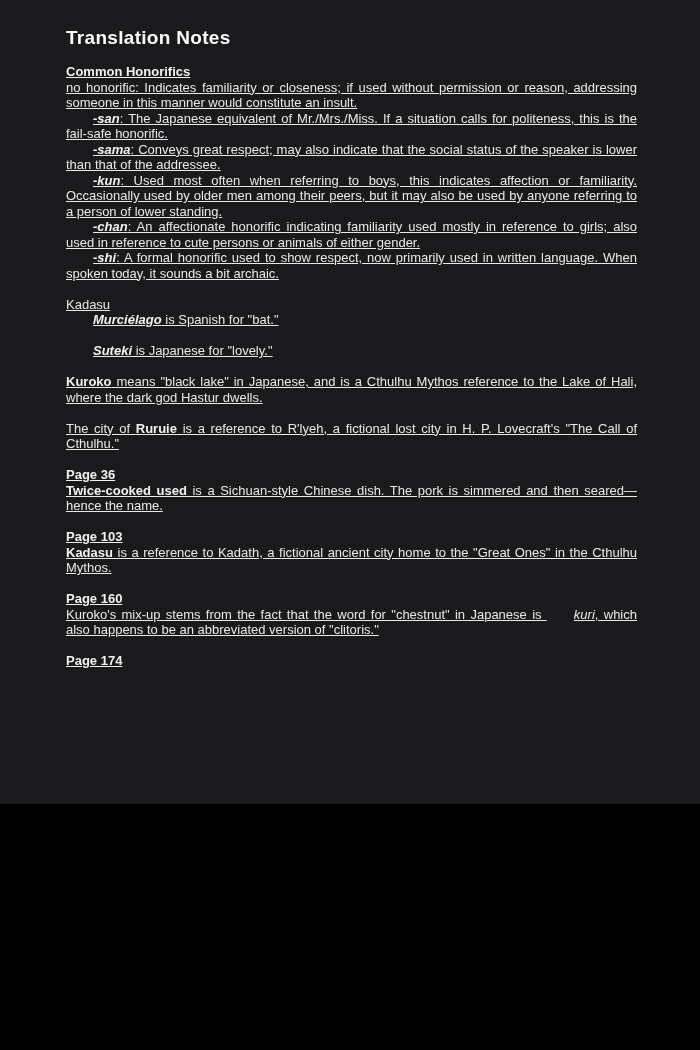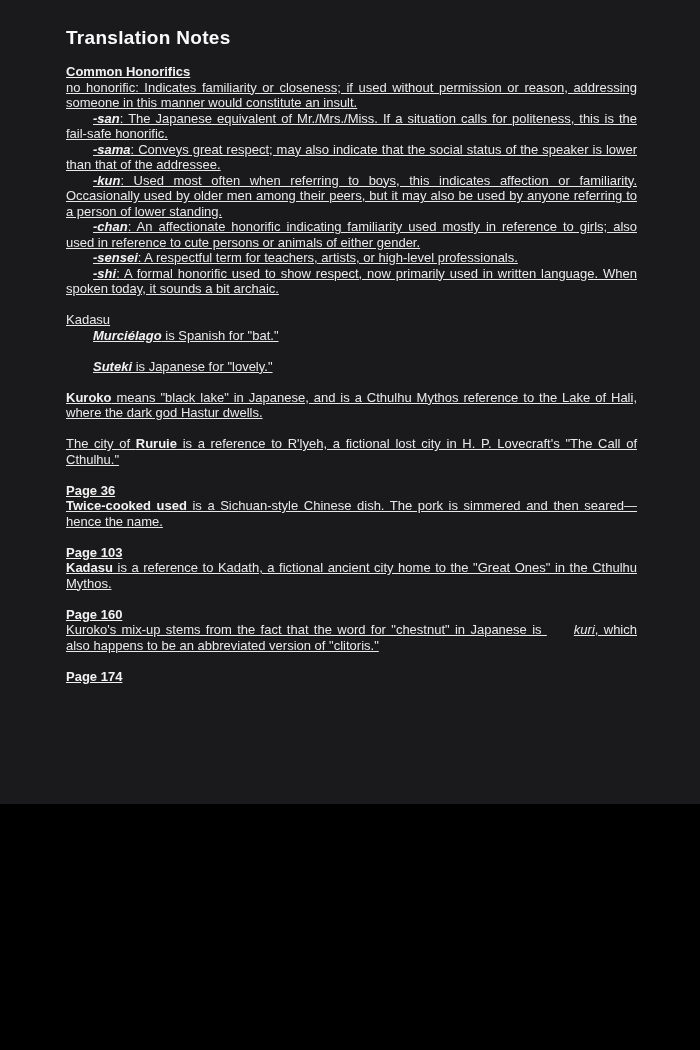--- a/index.html
+++ b/index.html
@@ -42,21 +42,20 @@
 <div class="page" style="background: rgb(26, 26, 28); color: rgb(233, 233, 233);">
   <h1 class="title" style="color: rgb(250, 250, 250);">Translation Notes</h1>
   <div class="content" id="notes-content">
       <div class="section">
         <p class="heading b">Common Honorifics</p>
         <p class="para"><span>no honorific: Indicates familiarity or closeness; if used without permission or reason, addressing someone in this manner would constitute an insult.</span></p>
         <p class="para"><span class="b i">-san</span><span>: The Japanese equivalent of Mr./Mrs./Miss. If a situation calls for politeness, this is the fail-safe honorific.</span></p>
         <p class="para"><span class="b i">-sama</span><span>: Conveys great respect; may also indicate that the social status of the speaker is lower than that of the addressee.</span></p>
         <p class="para"><span class="b i">-kun</span><span>: Used most often when referring to boys, this indicates affection or familiarity. Occasionally used by older men among their peers, but it may also be used by anyone referring to a person of lower standing.</span></p>
         <p class="para"><span class="b i">-chan</span><span>: An affectionate honorific indicating familiarity used mostly in reference to girls; also used in reference to cute persons or animals of either gender.</span></p>
-        <p class="para"><span class="b i">-sensei</span><span>: A respectful term for teachers, artists, or high-level professionals.</span></p>
         <p class="para"><span class="b i">-shi</span><span>: A formal honorific used to show respect, now primarily used in written language. When spoken today, it sounds a bit archaic.</span></p>
       </div>
       <div class="section spaced">
         <p class="heading">Kadasu</p>
         <p class="para"><span class="b i">Murciélago</span><span> is Spanish for "bat."</span></p>
         <p class="para"><span class="b i">Suteki</span><span> is Japanese for "lovely."</span></p>
         <p class="para"><span class="b">Kuroko</span><span> means "black lake" in Japanese, and is a Cthulhu Mythos reference to the Lake of Hali, where the dark god Hastur dwells.</span></p>
         <p class="para"><span>The city of </span><span class="b">Ruruie</span><span> is a reference to R'lyeh, a fictional lost city in H. P. Lovecraft's "The Call of Cthulhu."</span></p>
       </div>
       <div class="section">

